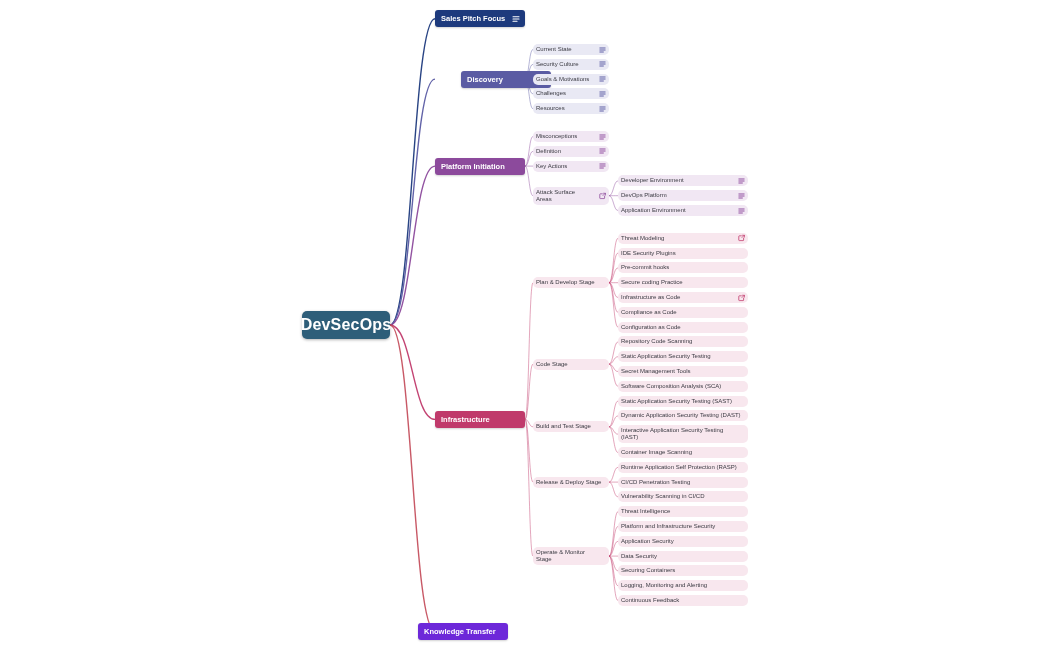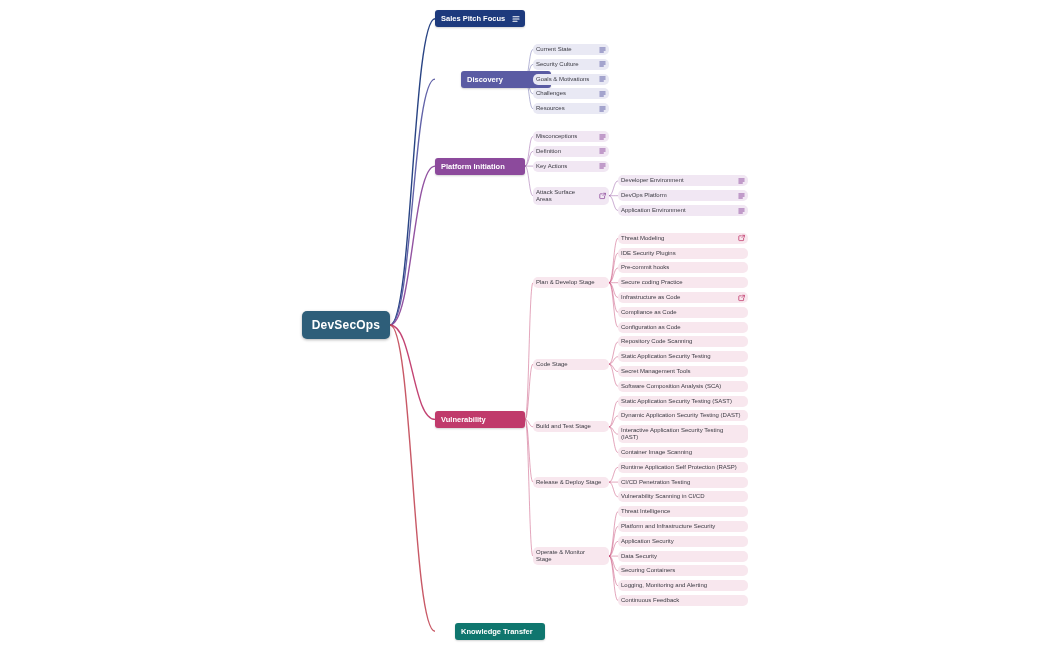--- a/index.html
+++ b/index.html
@@ -4,21 +4,21 @@
 <style>
   * { margin:0; padding:0; box-sizing:border-box; }
   html,body { width:1050px; height:650px; background:#ffffff; overflow:hidden;
               font-family:"Liberation Sans", sans-serif; }
   #stage { position:relative; width:1050px; height:650px; background:#ffffff; }
   #connectors { position:absolute; left:0; top:0; width:1050px; height:650px; }
 
   .node { position:absolute; }
   .node.d0 { height:28px; display:flex; align-items:center; justify-content:center;
              border-radius:5px; box-shadow:0 1px 3px rgba(0,0,0,.30); }
-  .node.d0 .lbl { font-size:12px; font-weight:bold; color:#ffffff; letter-spacing:.2px; white-space:nowrap; }
+  .node.d0 .lbl { font-size:16px; font-weight:bold; color:#ffffff; letter-spacing:.2px; white-space:nowrap; }
 
   .node.d1 { height:17px; display:flex; align-items:center; border-radius:3px; padding:0 6px;
              box-shadow:0 1px 2px rgba(0,0,0,.18); }
   .node.d1 .lbl { font-size:7.5px; font-weight:bold; color:#ffffff; white-space:nowrap; }
 
   .node.d2, .node.d3 { border-radius:5px; padding:2px 3px; }
   .node.d2 .lbl, .node.d3 .lbl { font-size:6px; line-height:7px; color:#3a3a42; white-space:nowrap; display:block; }
   .node.wrap .lbl { white-space:normal !important; }
   .node.d2.wrap .lbl { width:52px; }
   .node.d3.wrap .lbl { width:118px; }
@@ -188,21 +188,21 @@
     </div>
     <div class="node d3 has-icon" style="left: 618px; width: 130px; background: rgb(241, 231, 243); top: 205px;">
       <span class="lbl">Application Environment</span>
       <svg viewBox="0 0 8 8" class="icon">
         <path d="M1 1.7h6" fill="none" stroke="#8c4a9c" stroke-width="1.1" stroke-linecap="round" stroke-linejoin="round"></path>
         <path d="M1 4h6" fill="none" stroke="#8c4a9c" stroke-width="1.1" stroke-linecap="round" stroke-linejoin="round"></path>
         <path d="M1 6.3h4" fill="none" stroke="#8c4a9c" stroke-width="1.1" stroke-linecap="round" stroke-linejoin="round"></path>
       </svg>
     </div>
     <div class="node d1" style="left: 435px; width: 90px; background: rgb(192, 58, 107); top: 410.9px;">
-      <span class="lbl">Vulnerability</span>
+      <span class="lbl">Infrastructure</span>
     </div>
     <div class="node d2" style="left: 533px; width: 76px; background: rgb(248, 231, 238); top: 277.2px;">
       <span class="lbl">Plan &amp; Develop Stage</span>
     </div>
     <div class="node d3 has-icon" style="left: 618px; width: 130px; background: rgb(248, 231, 238); top: 232.8px;">
       <span class="lbl">Threat Modeling</span>
       <svg viewBox="0 0 8 8" class="icon">
         <path d="M3.8 1.5H1.6a.7.7 0 0 0-.7.7v4.1a.7.7 0 0 0 .7.7h4.1a.7.7 0 0 0 .7-.7V4.1" fill="none" stroke="#c03a6b" stroke-width="0.9" stroke-linecap="round" stroke-linejoin="round"></path>
         <path d="M4.6 3.4L7.3.7" fill="none" stroke="#c03a6b" stroke-width="0.9" stroke-linecap="round" stroke-linejoin="round"></path>
         <path d="M5 .7h2.3V3" fill="none" stroke="#c03a6b" stroke-width="0.9" stroke-linecap="round" stroke-linejoin="round"></path>
@@ -290,16 +290,16 @@
     </div>
     <div class="node d3" style="left: 618px; width: 130px; background: rgb(248, 231, 238); top: 565.4px;">
       <span class="lbl">Securing Containers</span>
     </div>
     <div class="node d3" style="left: 618px; width: 130px; background: rgb(248, 231, 238); top: 580.2px;">
       <span class="lbl">Logging, Monitoring and Alerting</span>
     </div>
     <div class="node d3" style="left: 618px; width: 130px; background: rgb(248, 231, 238); top: 595px;">
       <span class="lbl">Continuous Feedback</span>
     </div>
-    <div class="node d1" style="left: 455px; width: 90px; background: #0f766e; top: 622.8px;">
+    <div class="node d1" style="left: 418px; width: 90px; background: #6d28d9; top: 622.8px;">
       <span class="lbl">Knowledge Transfer</span>
     </div>
   </div>
 
 </body></html>

